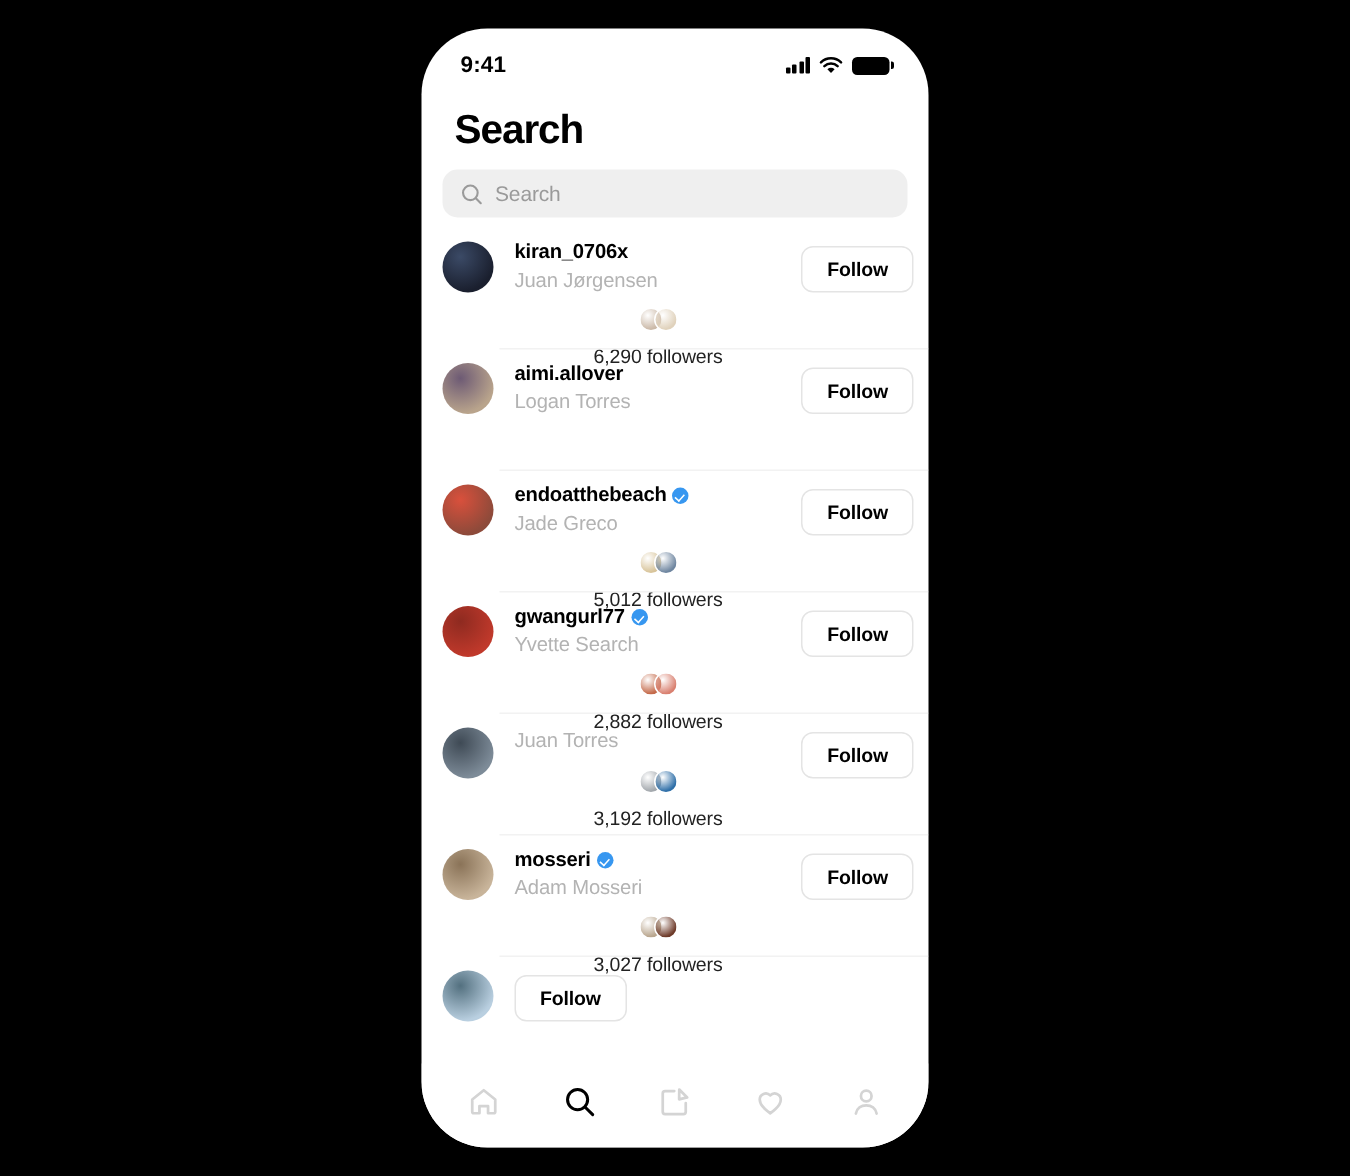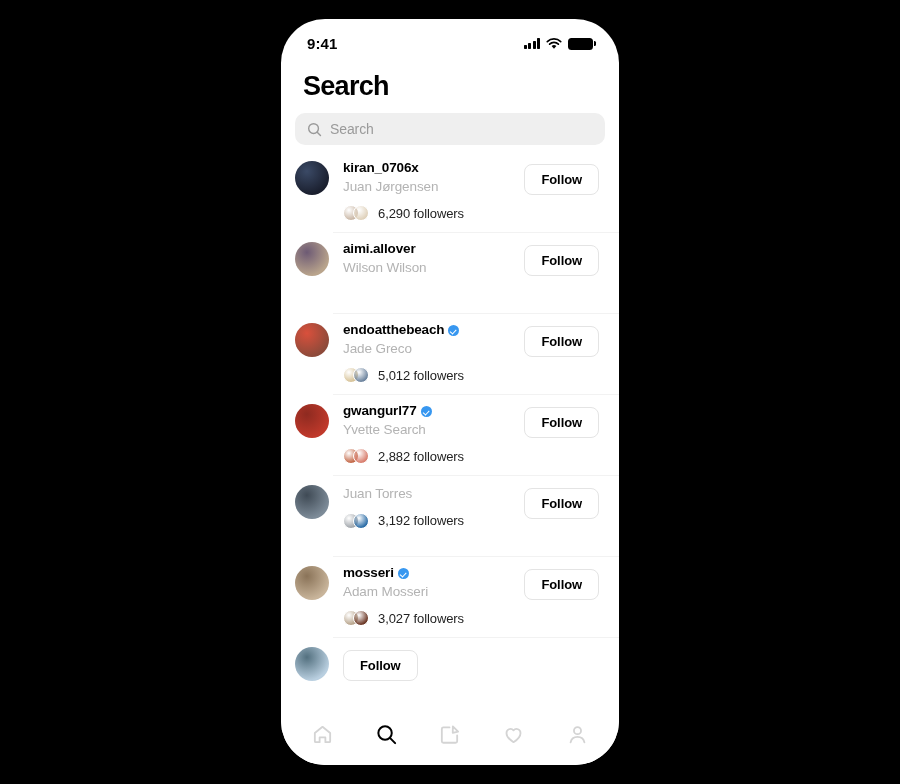--- a/index.html
+++ b/index.html
@@ -60,21 +60,21 @@
     height:32px; background:#efefef; border-radius:10px;
     display:flex; align-items:center; gap:8px;
     padding:0 12px;
   }
   .searchbar .ph {
     font-size:14px; color:#9a9a9a; letter-spacing:-.1px;
   }
 
   
   .list { flex:1 1 auto; overflow:hidden; padding-top:6px; }
-  .row { position:relative; display:flex; align-items:flex-start; padding:9px 20px 0 14px; height:81px; }
+  .row { position:relative; display:flex; align-items:flex-start; padding:9px 10px 0 14px; height:81px; }
   .row .divider {
     position:absolute; left:52px; right:0; top:0; height:1px; background:#f2f2f2;
   }
   .row:first-child .divider { display:none; }
 
   .avatar {
     width:34px; height:34px; border-radius:50%;
     flex:0 0 34px; margin-right:14px; margin-top:1px;
     background-size:cover;
   }
@@ -92,21 +92,21 @@
     content:""; position:absolute; left:3px; top:2.6px;
     width:3px; height:5.4px;
     border:solid #fff; border-width:0 1.4px 1.4px 0;
     transform:rotate(42deg);
   }
   .fullname {
     font-size:13.5px; color:#b3b3b3; line-height:1.35;
     letter-spacing:-.1px; margin-top:1px;
   }
   .followers {
-    display:flex; align-items:center; gap:9px; margin-top:9px;
+    display:flex; align-items:center; gap:9px; margin-top:9px;flex-direction:column;
   }
   .minis { display:flex; align-items:center; }
   .mini {
     width:16px; height:16px; border-radius:50%;
     border:1.6px solid #fff; background-size:cover;
   }
   .mini + .mini { margin-left:-6px; }
   .fcount { font-size:13px; color:#222; letter-spacing:-.1px; }
 
   .followbtn {
@@ -180,21 +180,21 @@
           </div>
           <button class="followbtn">Follow</button>
         </div>
         <div class="row">
           <div class="divider"></div>
           <div class="avatar" style="background: radial-gradient(circle at 35% 30%, rgb(109, 90, 116) 0%, rgb(185, 164, 140) 72%);"></div>
           <div class="rowmain">
             <div class="uname">
               <span>aimi.allover</span>
             </div>
-            <div class="fullname">Wilson Wilson</div>
+            <div class="fullname">Logan Torres</div>
           </div>
           <button class="followbtn">Follow</button>
         </div>
         <div class="row">
           <div class="divider"></div>
           <div class="avatar" style="background: radial-gradient(circle at 35% 30%, rgb(217, 80, 60) 0%, rgb(141, 74, 58) 72%);"></div>
           <div class="rowmain">
             <div class="uname">
               <span>endoatthebeach</span>
               <span class="verified"></span>

